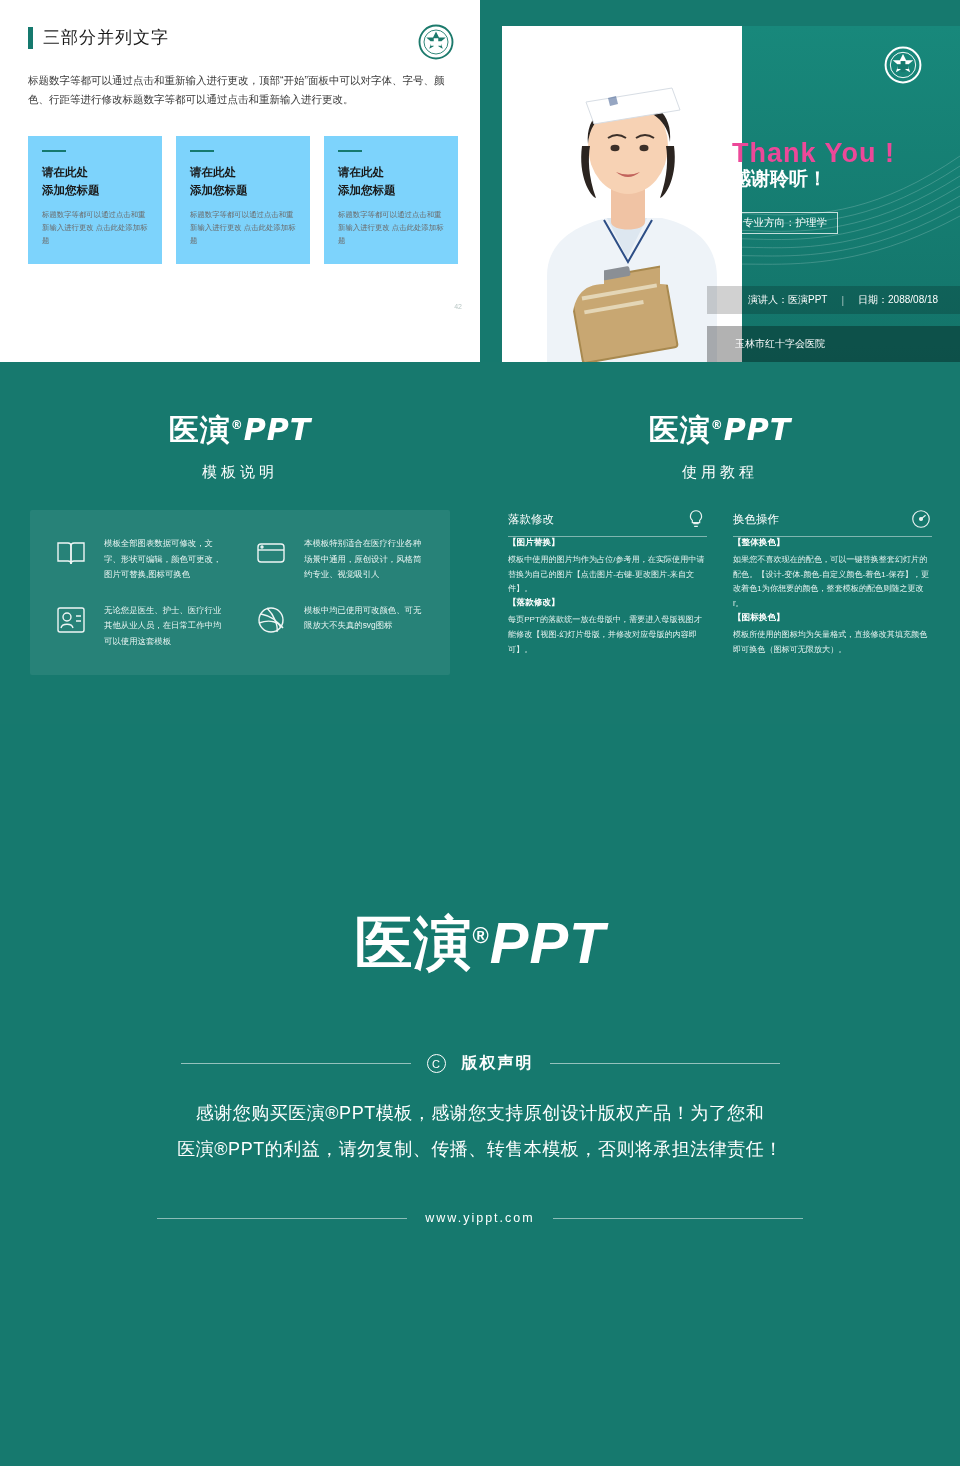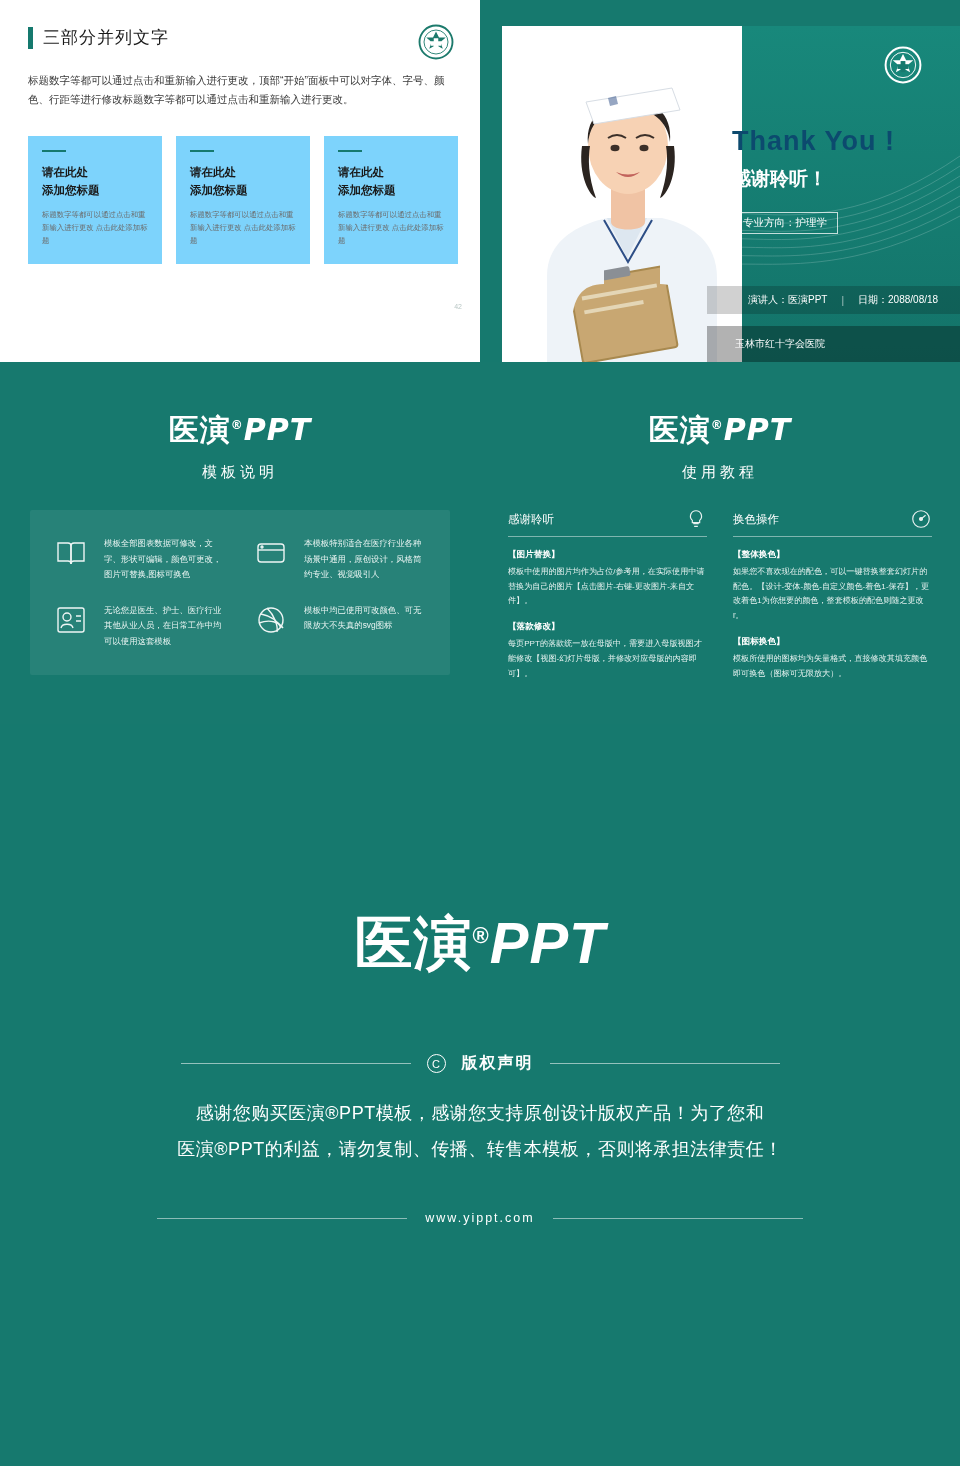--- a/index.html
+++ b/index.html
@@ -112,24 +112,24 @@
     width: 300px; height: 170px;
     opacity: .30;
   }
   .s2-logo {
     position: absolute;
     top: 20px; left: 382px;
     width: 38px; height: 38px;
   }
   .s2-thanks {
     position: absolute;
-    left: 230px; top: 100px;
+    left: 230px; top: 112px;
     font-size: 27px;
     font-weight: bold;
-    color: #0c4a6e;
+    color: #ec4899;
     letter-spacing: 1px;
   }
   .s2-sub {
     position: absolute;
     left: 230px; top: 140px;
     font-size: 19px;
     font-weight: bold;
     color: #ffffff;
   }
   .s2-major {
@@ -232,21 +232,21 @@
   .col { flex: 1; }
   .col-head {
     display: flex;
     align-items: center;
     gap: 8px;
     padding-bottom: 6px;
     border-bottom: 1px solid rgba(255,255,255,.45);
   }
   .col-head .t { font-size: 11.5px; }
   .col-head .ic { margin-left: auto; width: 22px; height: 22px; opacity: .9; }
-  .block { margin-top: 12px; }
+  .block { }
   .block h5 { font-size: 8.6px; font-weight: bold; margin-bottom: 4px; }
   .block p { font-size: 8.1px; line-height: 1.82; color: #e6f2f0; }
 
   
   .slide5 {
     width: 960px;
     height: 742px;
     background: #16796e;
     color: #ffffff;
     position: relative;
@@ -468,21 +468,21 @@
 
   <div class="slide4">
     <div class="brand">
       <span>医演</span><sup>®</sup><span class="ppt">PPT</span>
     </div>
     <div class="brand-sub">使用教程</div>
 
     <div class="cols">
       <div class="col">
         <div class="col-head">
-          <span class="t">感谢聆听</span>
+          <span class="t">落款修改</span>
           <span class="ic">
             <svg viewBox="0 0 24 24" width="22" height="22" fill="none" stroke="#ffffff" stroke-width="1.3">
               <path d="M9 17 h6 M10 20 h4"></path>
               <path d="M12 3 a6 6 0 0 1 4 10.5 V16 H8 v-2.5 A6 6 0 0 1 12 3 Z"></path>
             </svg>
           </span>
         </div>
         <div class="block">
           <h5>【图片替换】</h5>
           <p>模板中使用的图片均作为占位/参考用，在实际使用中请替换为自己的图片【点击图片-右键-更改图片-来自文件】。</p>

